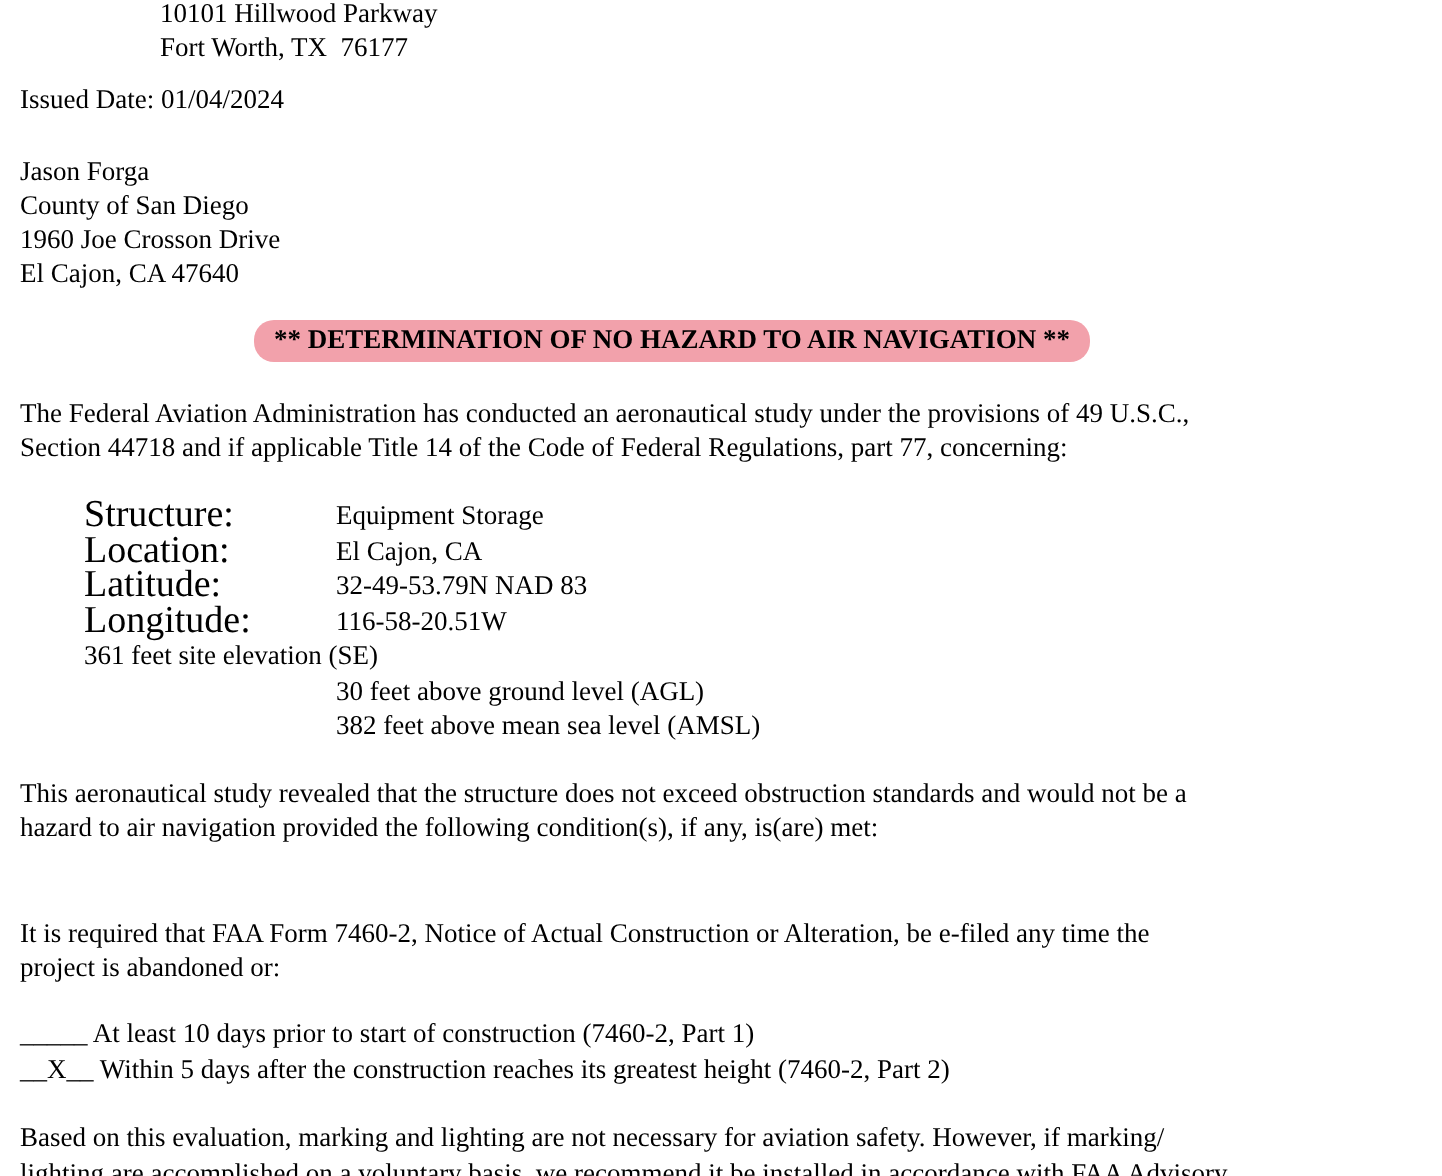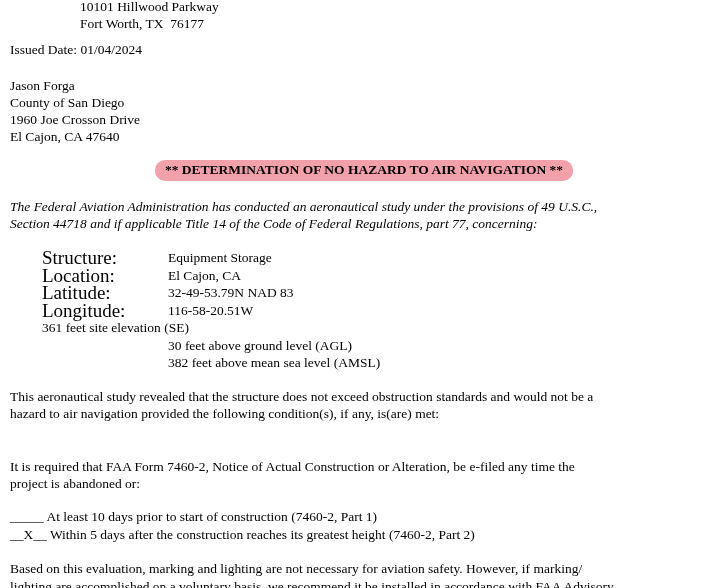--- a/index.html
+++ b/index.html
@@ -14,33 +14,33 @@
   }
   
   .doc { position: absolute; left: 0; top: 0; width: 678px; height: 588px; background: var(--document-bg, #fff); }
   .doc-line { white-space: pre-wrap; font-size: 13.5px; line-height: 17px; }
   .abs { position: absolute; }
 
   .letterhead   { left: 80px; top: -2px; }
   .issued-date  { left: 10px; top: 41px; }
   .recipient    { left: 10px; top: 77px; }
 
-  .title-row { left: 0; top: 160px; width: 672px; text-align: center; margin-left: 28px; }
+  .title-row { left: 0; top: 160px; width: 672px; text-align: center; }
   .title-highlight {
     display: inline-block;
     background: var(--title-highlight, #F2A1AB);
     border-radius: 10px;
     padding: 2px 10px 3px 10px;
     font-weight: bold;
     font-size: 13.5px;
     line-height: 16px;
     white-space: pre;
   }
 
-  .intro   { left: 10px; top: 198px; font-style: italic; }
+  .intro   { left: 10px; top: 198px; }
   .details { left: 42px; top: 249px; }
   .detail-row { display: flex; }
   .detail-label { width: 126px; flex: 0 0 126px; white-space: pre-wrap; font-size: 19px; line-height: 17.5px; }
   .detail-value { white-space: pre-wrap; font-size: 13.5px; line-height: 17.5px; }
 
   .study     { left: 10px; top: 388px; }
   .efile     { left: 10px; top: 458px; }
   .checklist { left: 10px; top: 508px; }
   .checklist .doc-line { line-height: 18px; }
   .closing   { left: 10px; top: 560px; }

